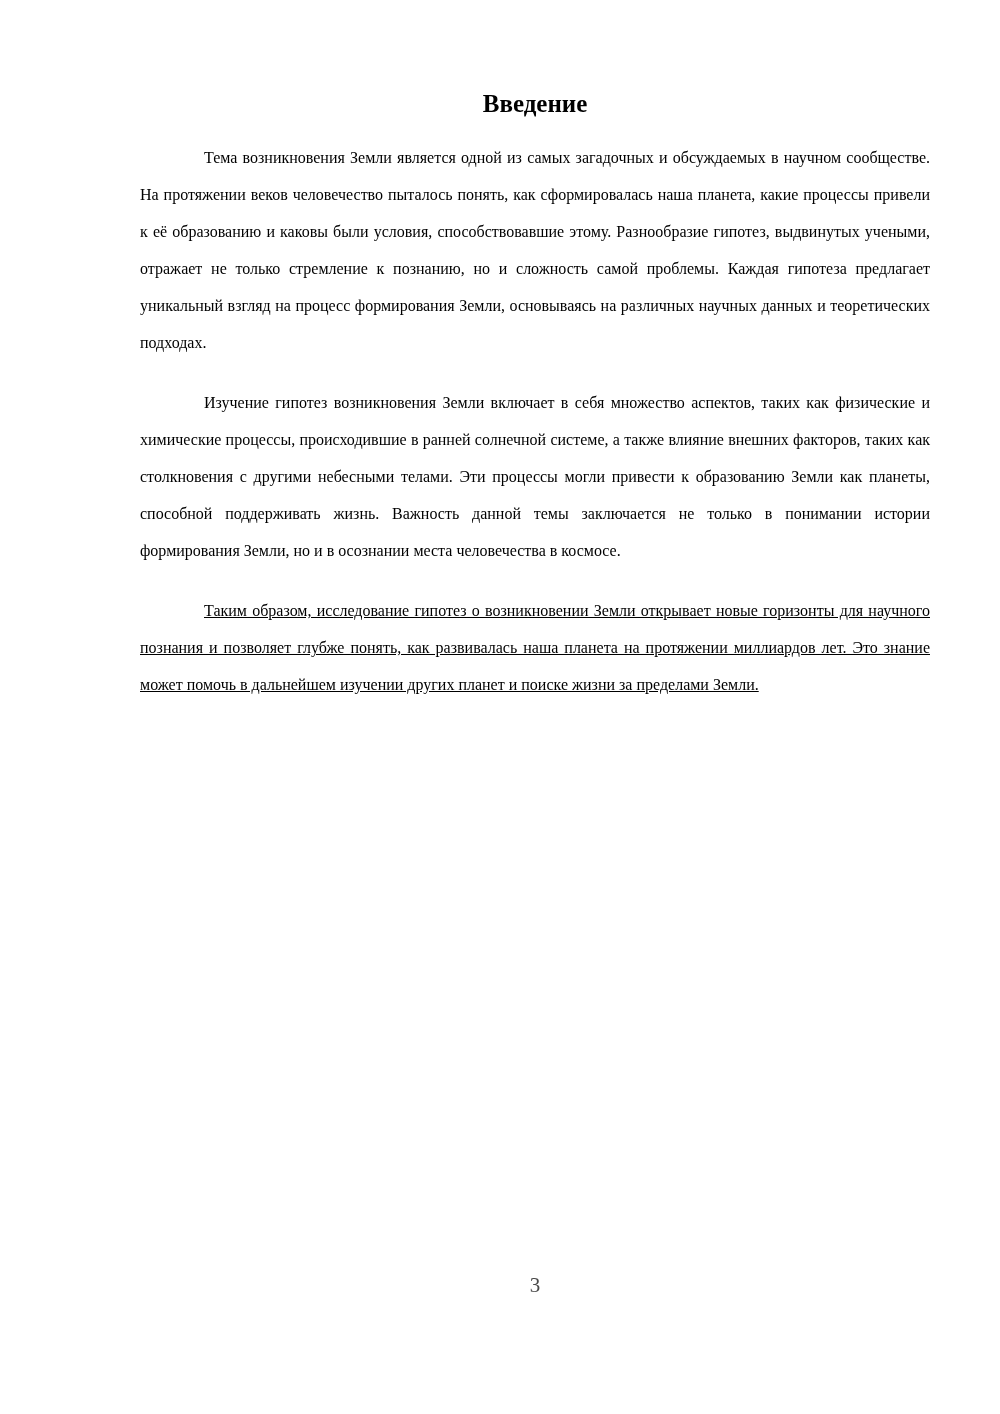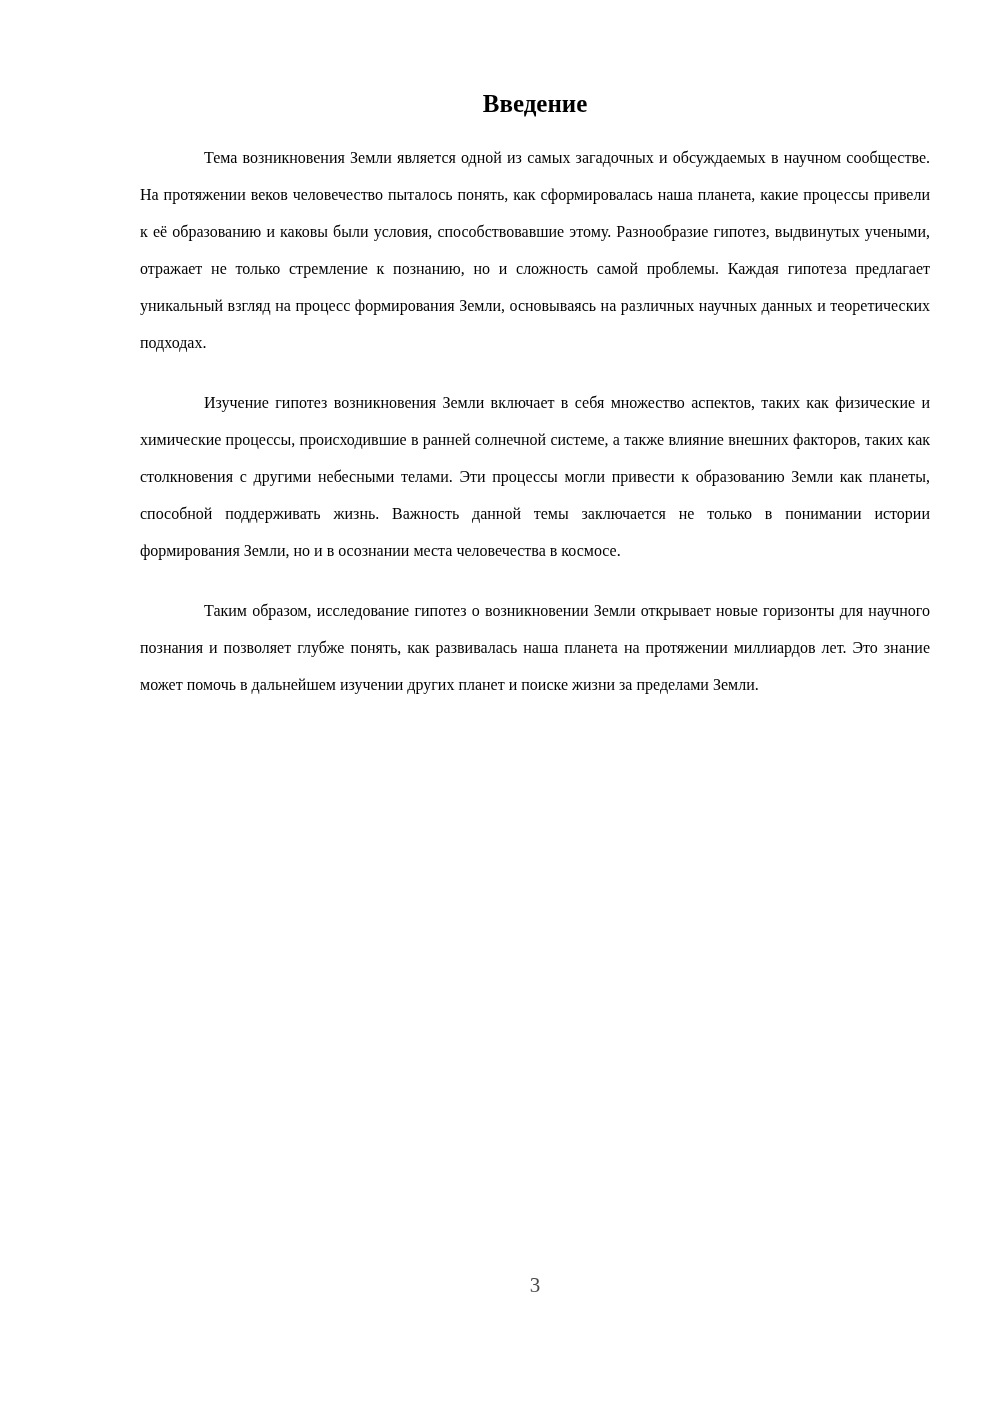--- a/index.html
+++ b/index.html
@@ -31,20 +31,21 @@
   }
   .doc-paragraph {
     margin: 0 0 23px 0;
     font-size: 16px;
     line-height: 37px;
     text-align: justify;
     text-indent: 64px;
   }
   .doc-paragraph:last-child {
     margin-bottom: 8px;
+    text-decoration: underline;
   }
   .page-number {
     position: absolute;
     left: 140px;
     width: 790px;
     bottom: 54px;
     text-align: center;
     font-size: 21px;
     color: #4a4a4a;
   }

